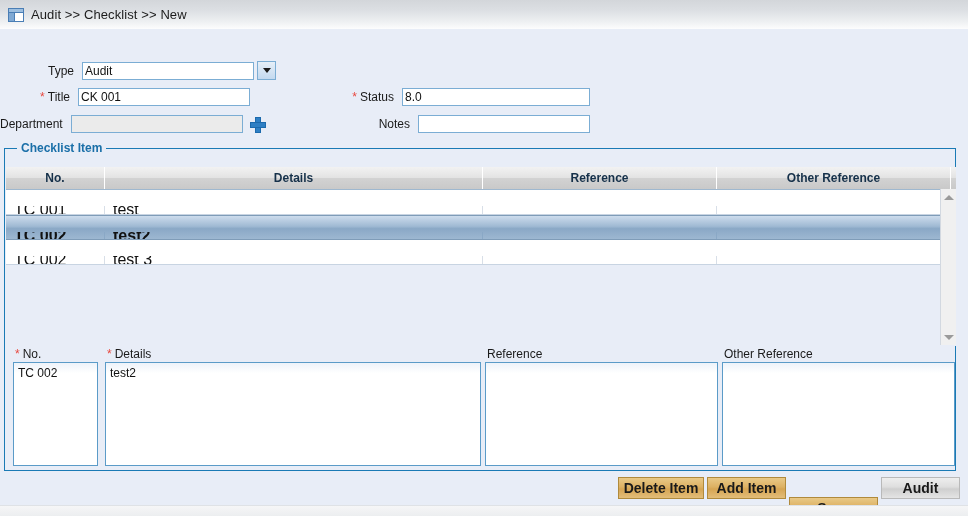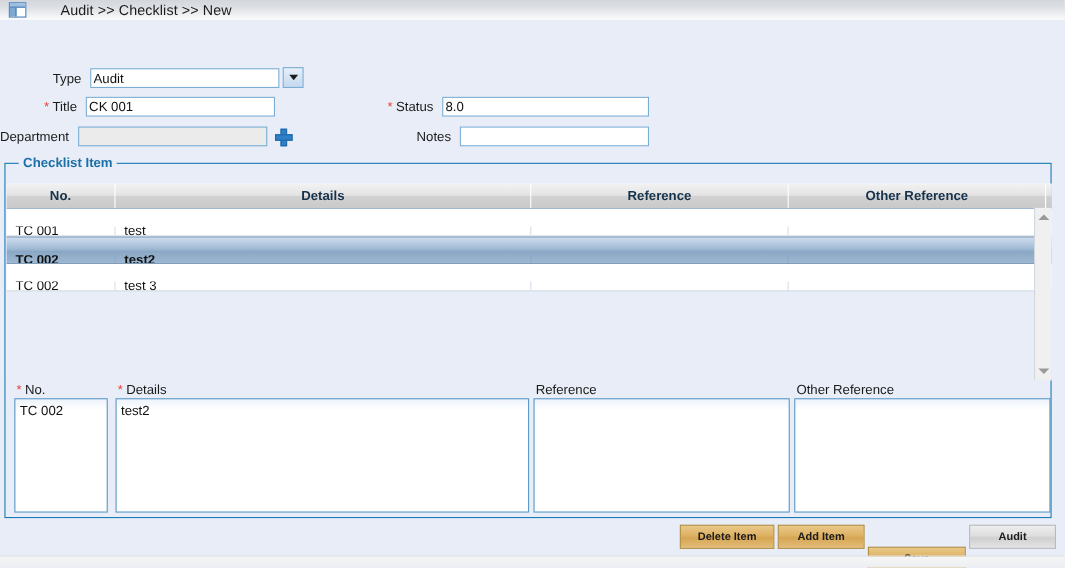--- a/index.html
+++ b/index.html
@@ -15,24 +15,24 @@
   }
   #app {
     position: relative;
     width: 968px; height: 516px;
     background: #e8edf7;
   }
 
   
   .topbar {
     position: absolute; left: 0; top: 0;
-    width: 968px; height: 18px;
+    width: 968px; height: 29px;
     background: linear-gradient(to bottom, #d3d6da 0%, #dcdfe3 35%, #eef0f2 75%, #fdfdfd 100%);
     box-sizing: border-box;
-    display: flex; align-items: center; gap: 24px;
+    display: flex; align-items: center;
   }
   .crumb-icon {
     width: 16px; height: 14px;
     margin-left: 8px; margin-right: 7px;
     border: 1px solid #4a7eb5;
     background: #ffffff;
     box-sizing: border-box;
     display: block;
     position: relative;
   }
@@ -168,21 +168,21 @@
     box-sizing: border-box;
     cursor: pointer;
   }
   .grow.sel {
     background: linear-gradient(to bottom, #cddced 0%, #9fb9d3 45%, #8aa8c6 55%, #9db7d1 100%);
     font-weight: bold;
     border-top: 1px solid #7f9cb8;
     border-bottom: 1px solid #7f9cb8;
   }
   .gc {
-    font-size: 12px; color: #111;
+    font-size: 16px; color: #111;
     display: flex; align-items: center;
     padding-left: 8px;
     box-sizing: border-box;
     border-right: 1px solid #d8dfe8;
     overflow: hidden; white-space: nowrap; margin-top: 16px;
   }
   .grow.sel .gc { border-right: 1px solid #8aa8c6; }
   .gc:last-child { border-right: none; }
 
   
@@ -241,21 +241,21 @@
   
   .btnbar {
     position: absolute;
     left: 0; top: 477px;
     width: 968px; height: 28px;
   }
   .btn {
     position: absolute;
     top: 0; height: 22px;
     font-family: "Liberation Sans", sans-serif;
-    font-size: 10px; font-weight: bold;
+    font-size: 14px; font-weight: bold;
     color: #1a1a1a;
     border: 1px solid #b08a3c;
     box-sizing: border-box;
     background: linear-gradient(to bottom, #e9c987 0%, #ddb163 45%, #d6a553 55%, #e3bd79 100%);
     display: flex; align-items: center; justify-content: center;
     cursor: pointer;
   }
   .btn.gray {
     border: 1px solid #b9b9b9;
     background: linear-gradient(to bottom, #eeeeee 0%, #dedede 45%, #cfcfcf 55%, #e4e4e4 100%);

